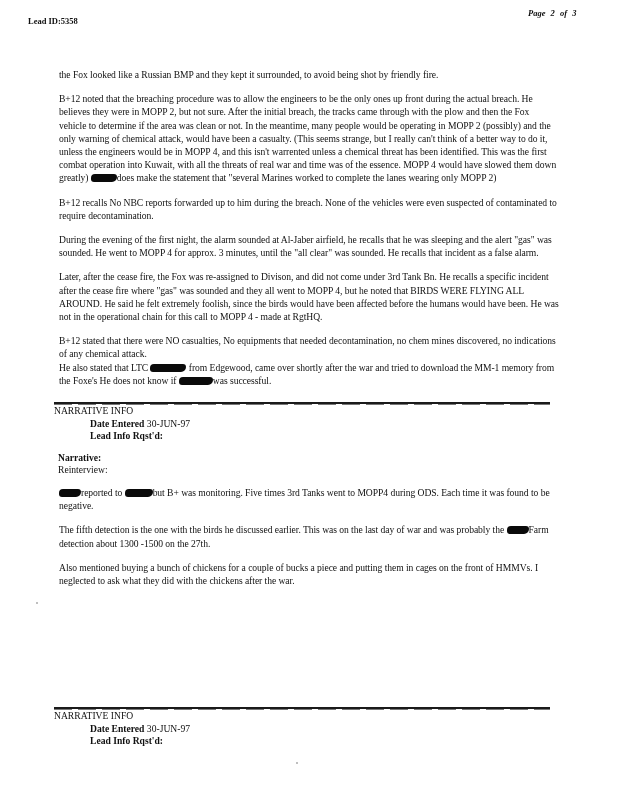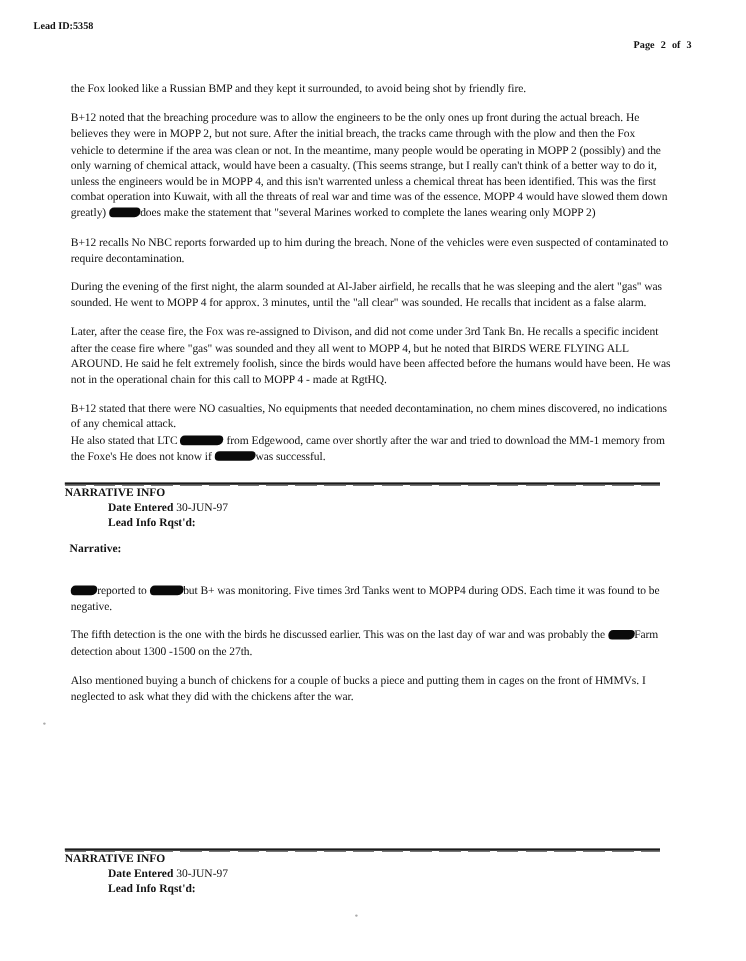--- a/index.html
+++ b/index.html
@@ -2,42 +2,42 @@
 <html><head>
 <meta charset="utf-8">
 <style>
   html, body { margin: 0; padding: 0; background: #ffffff; }
   body {
     width: 622px; height: 801px; position: relative; overflow: hidden;
     font-family: "Liberation Serif", "DejaVu Serif", serif;
     color: #111111;
   }
   .hdr-left { position: absolute; left: 28px; top: 16px; font-size: 8.5px; font-weight: bold; }
-  .hdr-right { position: absolute; left: 528px; top: 32px; font-size: 8.5px; font-weight: bold; word-spacing: 3px; }
+  .hdr-right { position: absolute; left: 528px; top: 8px; font-size: 8.5px; font-weight: bold; word-spacing: 3px; font-style: italic; }
   .body-text {
     position: absolute; left: 59px; width: 500px;
     font-size: 9.6px; line-height: 13.2px; letter-spacing: -0.05px;
   }
   .para { margin: 0 0 11px 0; }
   .para.tight { margin-bottom: 0; }
   .redact {
     display: inline-block; background: #0a0a0a; height: 8px; vertical-align: -1px;
     border-radius: 4px 3px 5px 3px;
   }
   .rule {
     position: absolute; left: 54px; width: 496px; height: 2px; background: #1a1a1a;
   }
   .rule::after {
     content: ""; position: absolute; left: 0; right: 0; top: 2px; height: 1px;
     background: repeating-linear-gradient(90deg, #777 0 18px, transparent 18px 24px);
   }
   .section {
     position: absolute; left: 54px; width: 500px; font-size: 9.6px; line-height: 12.5px;
   }
-  .sec-title { font-weight: bold; }
+  .sec-title { font-weight: normal; }
   .field { padding-left: 4px; margin-left: 32px; }
   .field .lbl { font-weight: bold; }
   .field .val { font-weight: normal; }
   .narr-label { padding-left: 4px; font-weight: bold; margin-top: 9px; }
   .narr-sub { padding-left: 4px; }
   .dot { position: absolute; width: 2px; height: 2px; background: #aaa; border-radius: 1px; }
 </style>
 </head>
 <body>
 
@@ -63,20 +63,21 @@
 <div class="section" style="top:405px;">
   <div class="sec-title">NARRATIVE INFO</div>
   <div class="field">
     <span class="lbl">Date Entered</span>
     <span class="val">30-JUN-97</span>
   </div>
   <div class="field">
     <span class="lbl">Lead Info Rqst'd:</span>
   </div>
   <div class="narr-label">Narrative:</div>
+  <div class="narr-sub">Reinterview:</div>
 </div>
 
 <div class="body-text" style="top:486px;">
   <p class="para">
     <span class="redact" style="width:22px;"></span><span>reported to </span><span class="redact" style="width:28px;"></span><span>but B+ was monitoring.  Five times 3rd Tanks went to MOPP4 during ODS.  Each time it was found to be negative.</span>
   </p>
   <p class="para">
     <span>The fifth detection is the one with the birds he discussed earlier. This was on the last day of war and was probably the </span><span class="redact" style="width:22px;"></span><span>Farm detection about 1300 -1500 on the 27th.</span>
   </p>
   <p class="para tight">Also mentioned buying a bunch of chickens for a couple of bucks a piece and putting them in cages on the front of HMMVs.  I neglected to ask what they did with the chickens after the war.</p>

